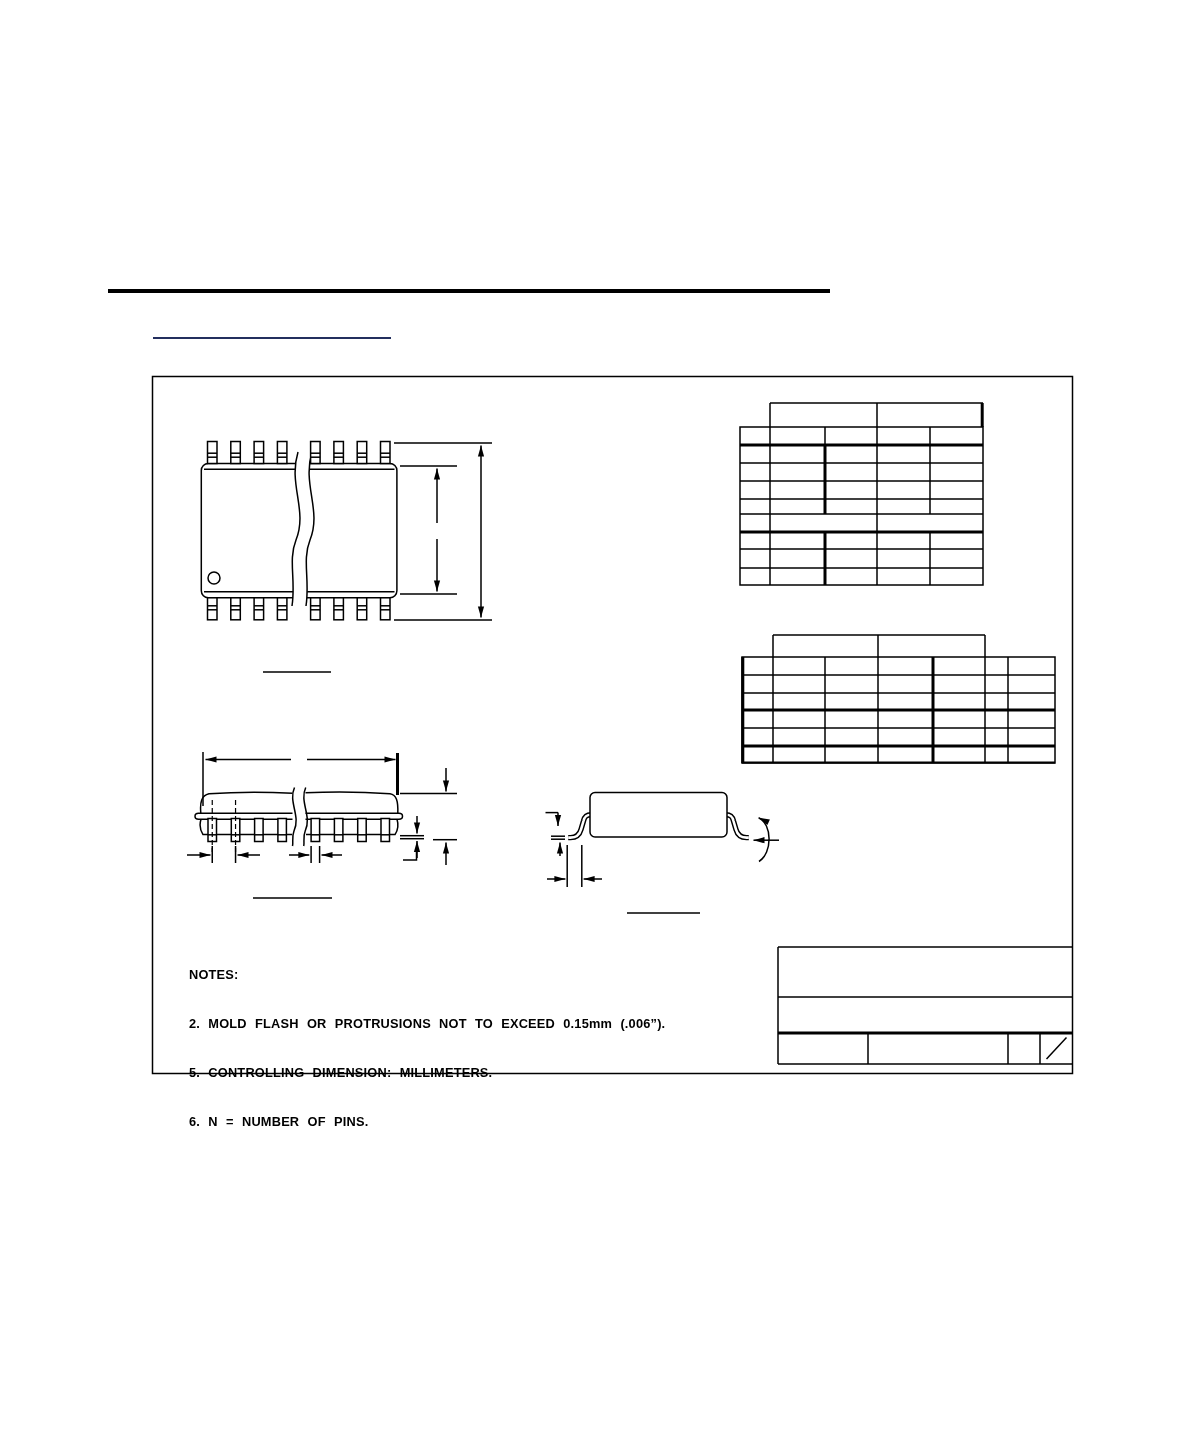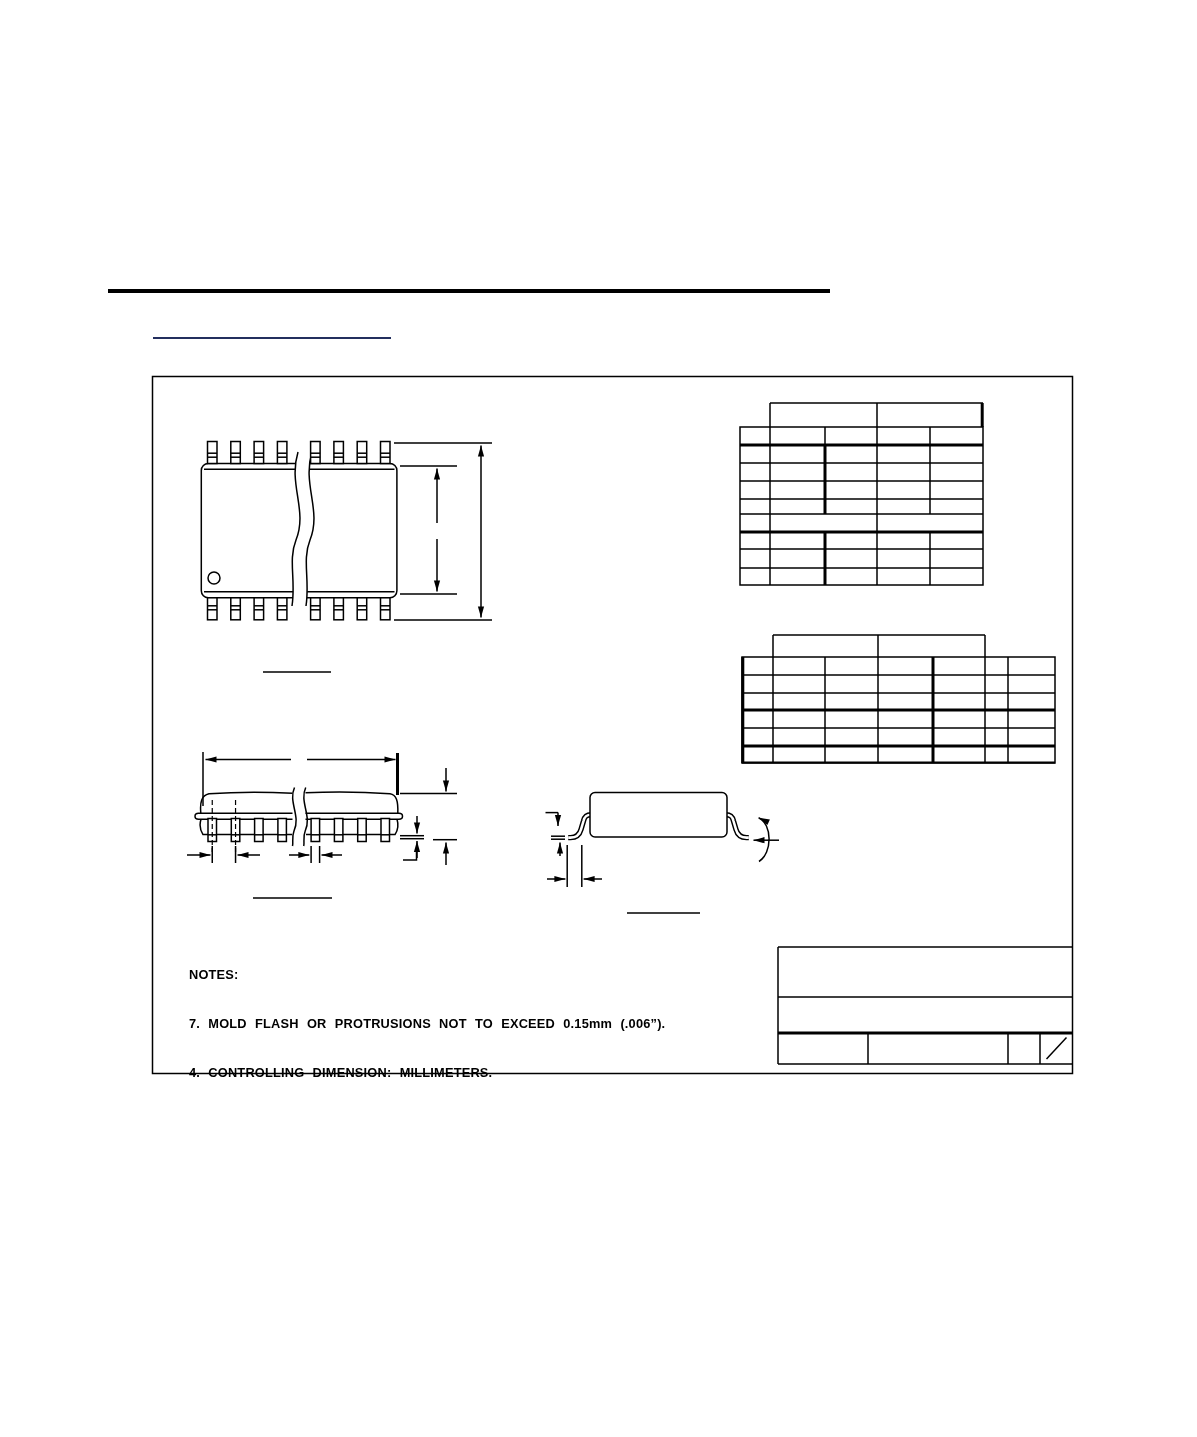--- a/index.html
+++ b/index.html
@@ -264,16 +264,17 @@
       <line x1="778" y1="1033" x2="1072.5" y2="1033" class="ln thk"></line>
       <line x1="868" y1="1033" x2="868" y2="1064" class="ln"></line>
       <line x1="1008" y1="1033" x2="1008" y2="1064" class="ln"></line>
       <line x1="1040" y1="1033" x2="1040" y2="1064" class="ln"></line>
       <line x1="1046.5" y1="1059" x2="1066.5" y2="1037.5" class="ln" stroke-width="2"></line>
     </g>
   </svg>
 
   <div id="notes">
     <div>NOTES:</div>
-    <div>7. MOLD FLASH OR PROTRUSIONS NOT TO EXCEED 0.15mm (.006”).</div>
-    <div>4. CONTROLLING DIMENSION: MILLIMETERS.</div>
+    <div>2. MOLD FLASH OR PROTRUSIONS NOT TO EXCEED 0.15mm (.006”).</div>
+    <div>5. CONTROLLING DIMENSION: MILLIMETERS.</div>
+    <div>6. N = NUMBER OF PINS.</div>
   </div>
 </div>
 
 </body></html>

